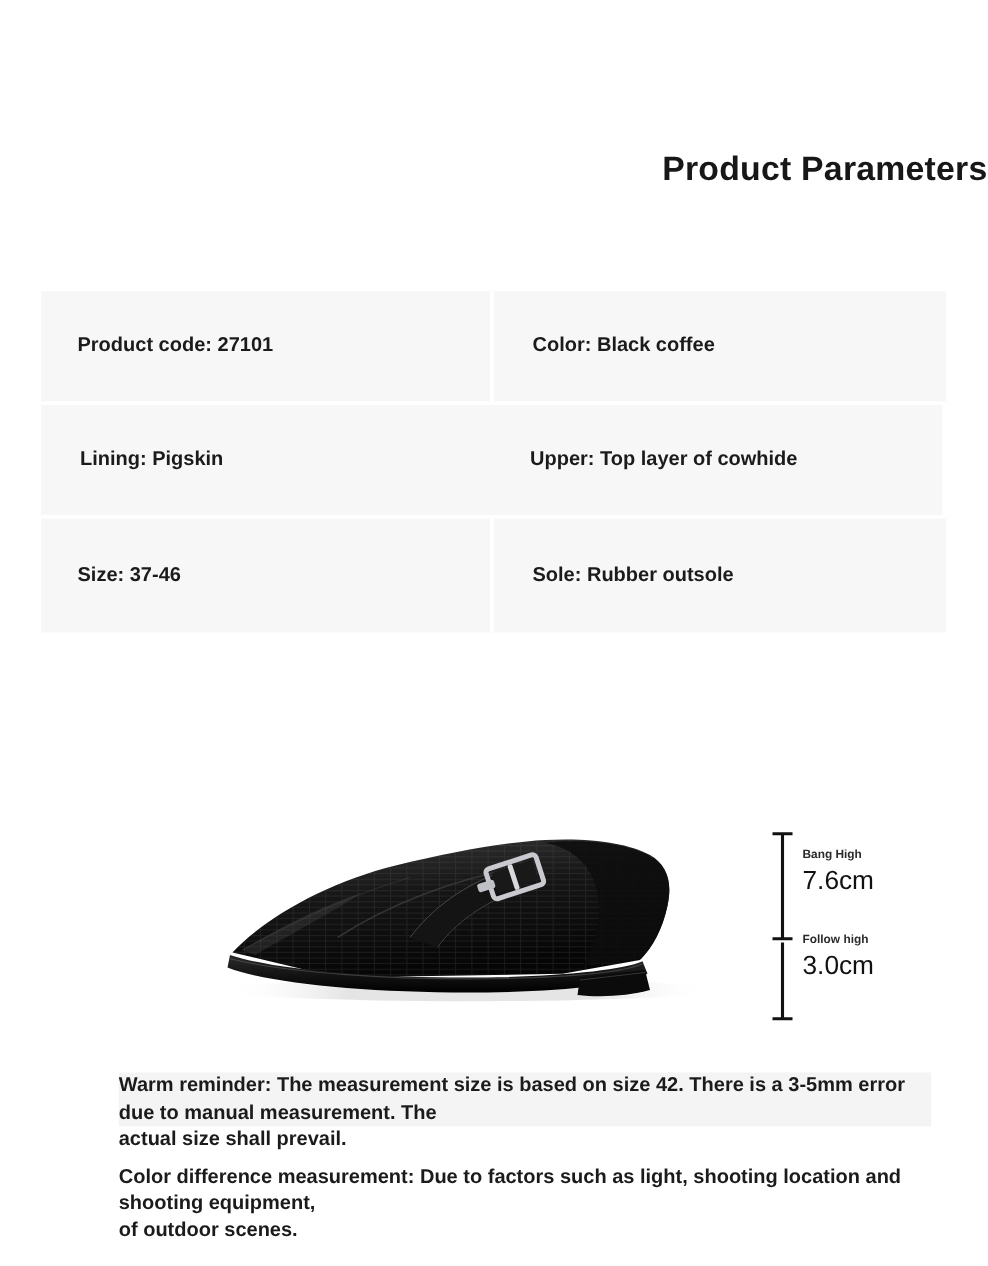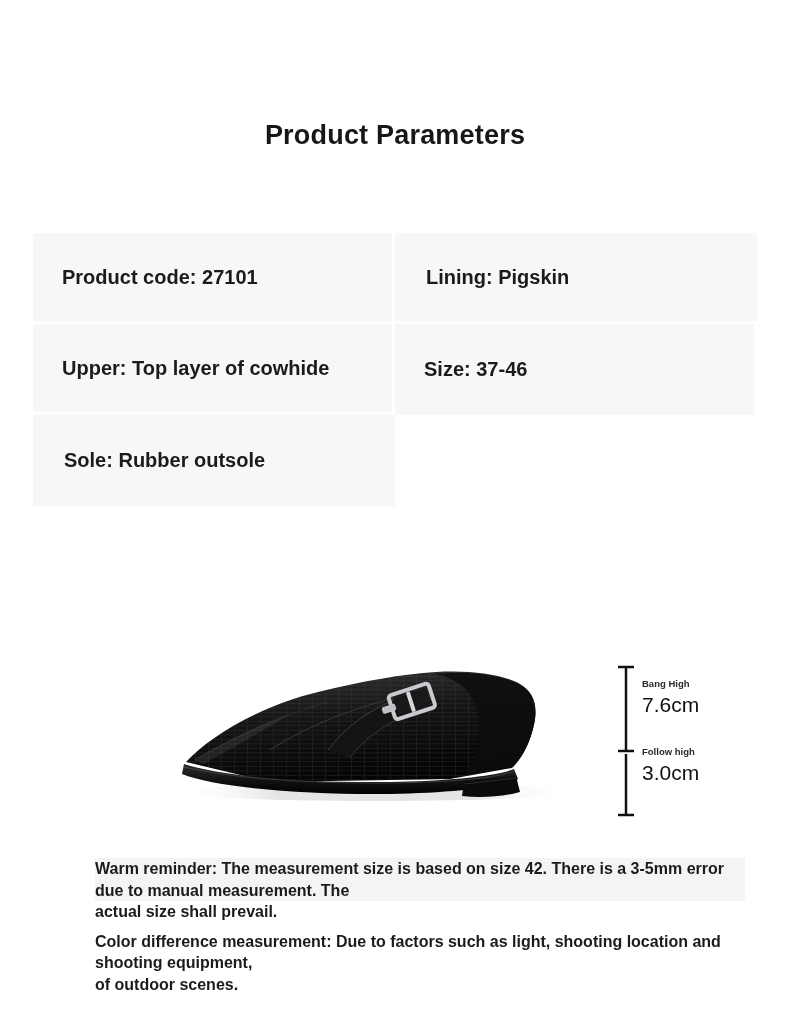--- a/index.html
+++ b/index.html
@@ -14,21 +14,21 @@
     color: #1a1a1a;
     position: relative;
     overflow: hidden;
   }
   .page {
     width: 790px;
     height: 1013px;
     position: relative;
   }
   .page-title {
-    text-align: center;
+    text-align: right;
     font-size: 27px;
     font-weight: bold;
     color: #171717;
     letter-spacing: 0.2px;
     margin: 0;
     position: absolute;
     top: 120px;
     left: 0;
     right: 0;
   }
@@ -45,21 +45,21 @@
     background: #ffffff;
   }
   .param-cell {
     background: #f7f7f7;
     display: flex;
     align-items: center;
     padding: 0 0 0 29px;
     box-sizing: border-box;
     border-right: 3px solid #ffffff;
     border-bottom: 3px solid #ffffff;
-    font-size: 20px;
+    font-size: 16px;
     font-weight: bold;
     color: #1b1b1b;
   }
   .param-cell.col-right {
     border-right: none;
     padding-left: 31px;
   }
   .param-cell.last-row {
     border-bottom: none;
   }
@@ -130,20 +130,23 @@
 </head>
 <body>
 
 <div class="page">
 
   <h1 class="page-title">Product Parameters</h1>
 
   <div class="param-table">
     <div class="param-cell">
       <span>Product code: 27101</span>
+    </div>
+    <div class="param-cell col-right">
+      <span>Color: Black coffee</span>
     </div>
     <div class="param-cell col-right">
       <span>Lining: Pigskin</span>
     </div>
     <div class="param-cell">
       <span>Upper: Top layer of cowhide</span>
     </div>
     <div class="param-cell last-row">
       <span>Size: 37-46</span>
     </div>

